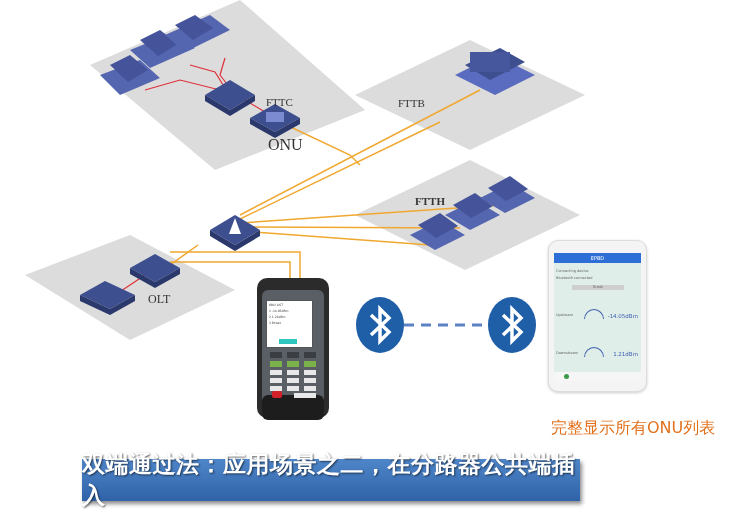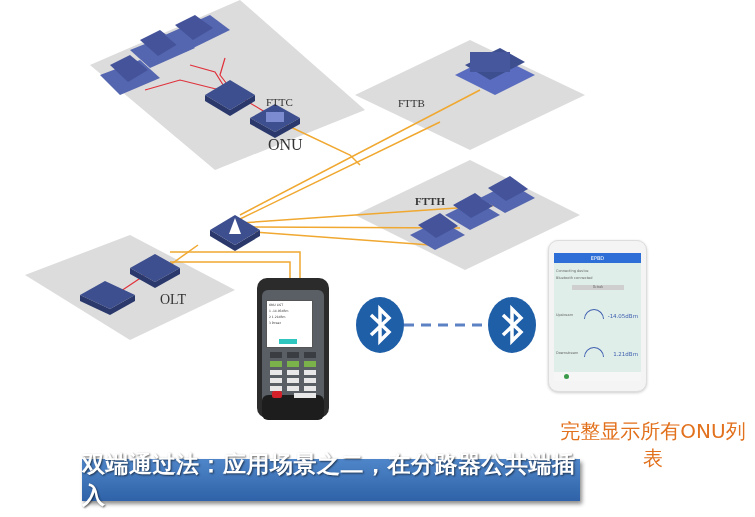--- a/index.html
+++ b/index.html
@@ -1,20 +1,20 @@
 <!DOCTYPE html>
 <html><head>
 <meta charset="utf-8">
 <style>
   html,body{margin:0;padding:0;background:#fff;}
   body{width:755px;height:517px;position:relative;overflow:hidden;font-family:"Liberation Serif",serif;}
   .abs{position:absolute;}
   svg{position:absolute;left:0;top:0;}
   .zone-label{position:absolute;font-size:11px;color:#333;font-family:"Liberation Serif",serif;}
-  .caption{position:absolute;left:551px;top:418px;font-size:20px;color:#e2711d;font-family:"DejaVu Sans",sans-serif;text-align:center;}
+  .caption{position:absolute;left:551px;top:418px;font-size:16px;color:#e2711d;font-family:"DejaVu Sans",sans-serif;}
   .banner{position:absolute;left:82px;top:459px;width:498px;height:42px;background:linear-gradient(#4f86c9,#2f62a8);box-shadow:2px 3px 4px rgba(0,0,0,.45);display:flex;align-items:center;justify-content:center;}
   .banner span{color:#fff;font-size:23px;font-weight:bold;font-family:"DejaVu Sans",sans-serif;letter-spacing:0.5px;text-shadow:1px 1px 2px rgba(0,0,0,.6);}
   .phone{position:absolute;left:548px;top:240px;width:97px;height:150px;background:#f4f4f4;border-radius:10px;border:1px solid #ddd;box-shadow:0 1px 3px rgba(0,0,0,.2);}
   .phone .scr{position:absolute;left:5px;top:12px;width:87px;height:128px;background:#dfeee9;overflow:hidden;}
   .phone .bar{height:10px;background:#2d6fd6;color:#fff;font-size:5px;text-align:center;line-height:10px;font-family:"DejaVu Sans",sans-serif;}
   .phone .t{font-size:3.5px;color:#666;font-family:"DejaVu Sans",sans-serif;position:absolute;}
   .phone .btn{position:absolute;left:18px;top:32px;width:52px;height:5px;background:#cfcfcf;font-size:3px;text-align:center;line-height:5px;color:#555;}
   .phone .val{position:absolute;right:3px;font-size:5.5px;color:#4060b0;font-family:"DejaVu Sans",sans-serif;}
   .phone .nav{position:absolute;bottom:0;left:0;width:100%;height:9px;background:#f6f6f6;}
   .device-screen{position:absolute;left:266px;top:300px;width:45px;height:46px;background:#fff;border:1px solid #555;}
@@ -145,21 +145,21 @@
   <g>
     <ellipse cx="512" cy="325" rx="24" ry="28" fill="#1f5fa8"></ellipse>
     <polyline points="503,315 521,332 512,341 512,309 521,318 503,335" stroke="#fff" stroke-width="3.5" fill="none" stroke-linejoin="miter"></polyline>
   </g>
 </svg>
 
 <div class="zone-label" style="left:266px;top:96px;">FTTC</div>
 <div class="zone-label" style="left:398px;top:97px;text-align:center;">FTTB</div>
 <div class="zone-label" style="left:415px;top:195px;font-weight:bold;">FTTH</div>
 <div class="zone-label" style="left:268px;top:136px;font-size:16px;">ONU</div>
-<div class="zone-label" style="left:160px;top:292px;font-size:14px;">OLT</div>
+<div class="zone-label" style="left:148px;top:292px;font-size:12px;">OLT</div>
 
 <div class="device-screen">
   <div class="l">ONU LIST</div>
   <div class="l">1 -14.05dBm</div>
   <div class="l">2 1.21dBm</div>
   <div class="l">3 Power</div>
   <div class="ok"></div>
 </div>
 
 <div class="phone">

